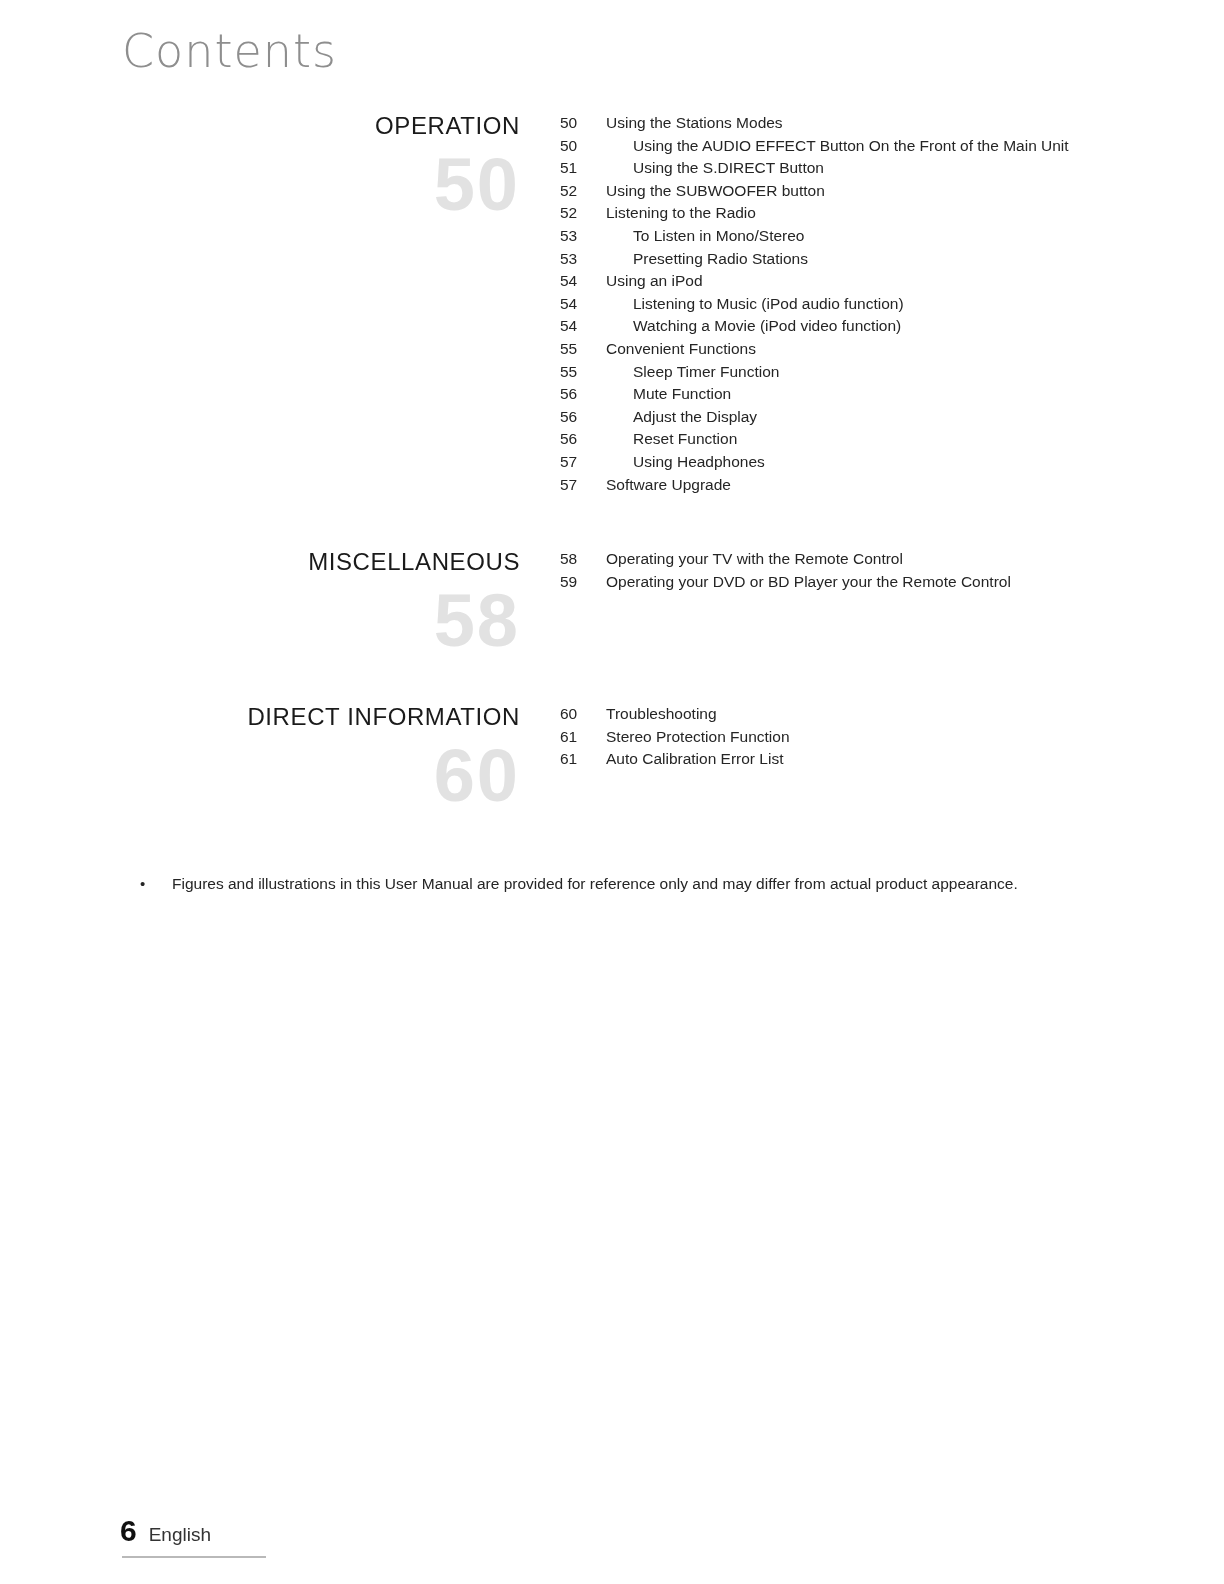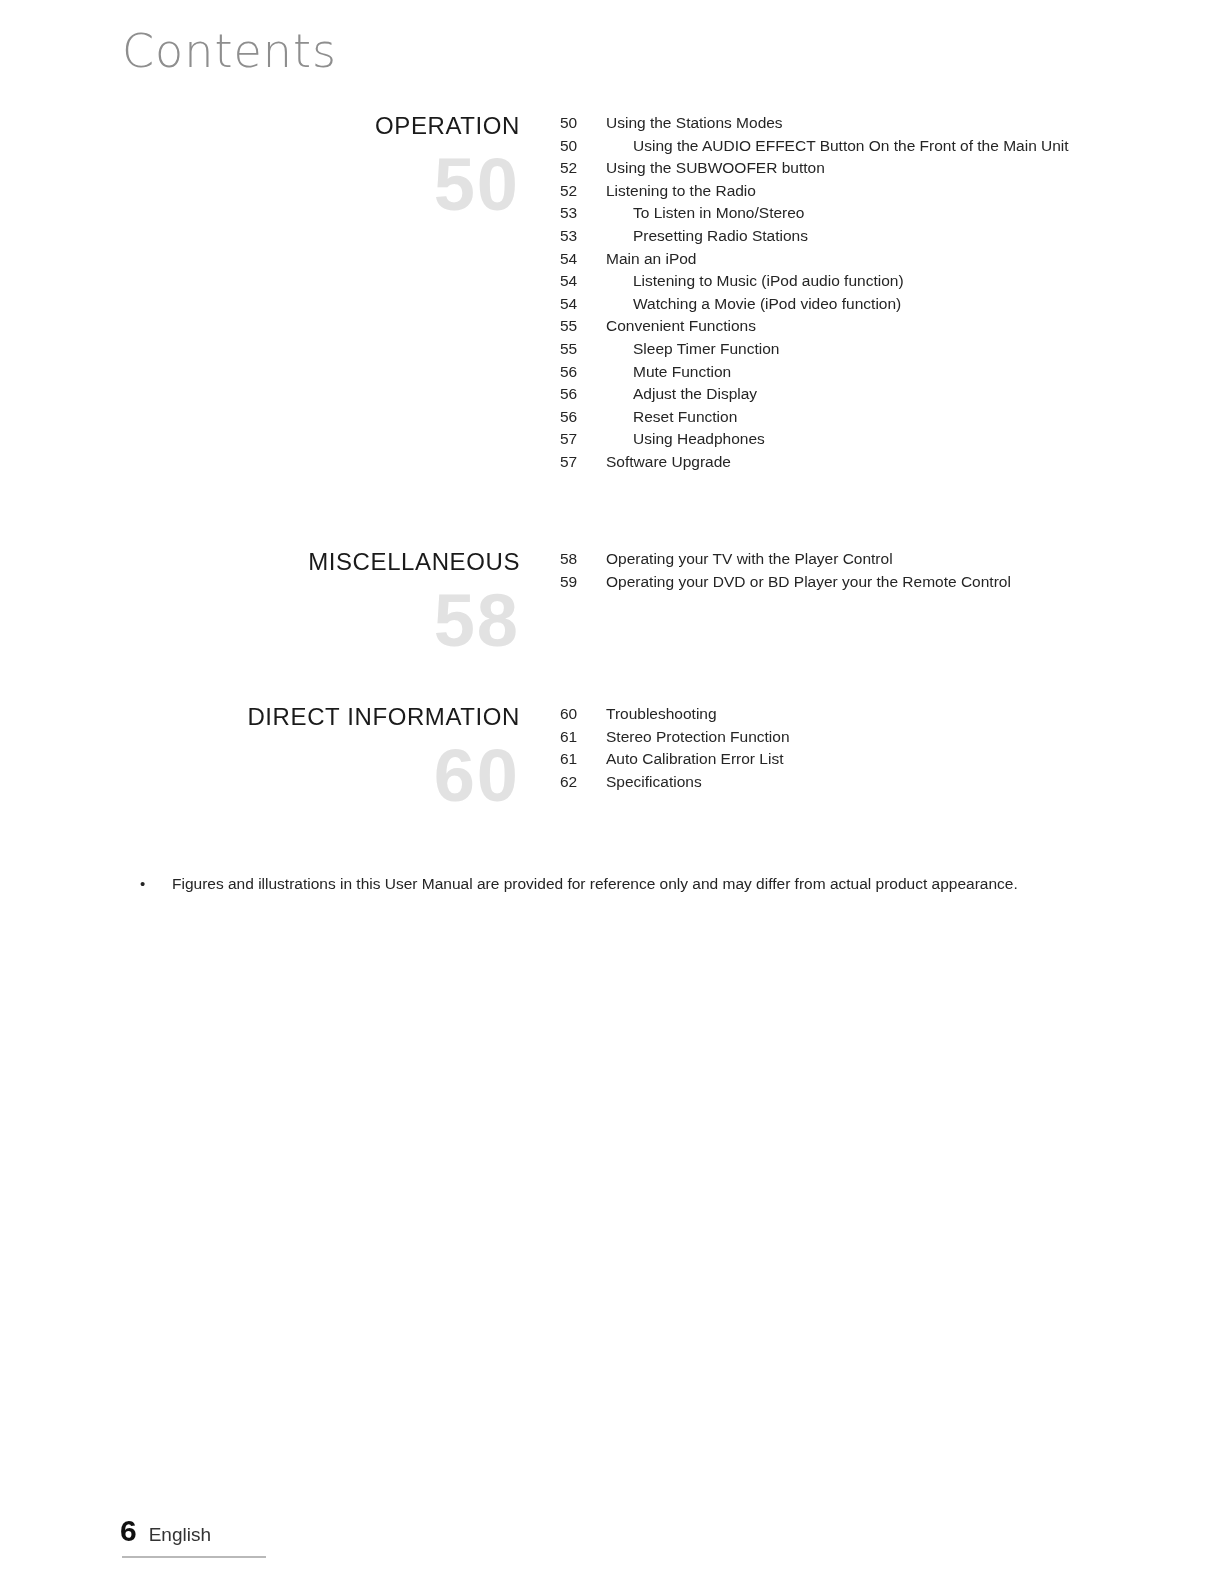--- a/index.html
+++ b/index.html
@@ -157,39 +157,43 @@
     <div class="ghost-number">50</div>
     <div class="entries" id="entries-0">
         <div class="entry">
           <span class="pg">50</span>
           <span class="txt">Using the Stations Modes</span>
         </div>
         <div class="entry lvl2">
           <span class="pg">50</span>
           <span class="txt">Using the AUDIO EFFECT Button On the Front of the Main Unit</span>
         </div>
+        <div class="entry lvl2">
+          <span class="pg">51</span>
+          <span class="txt">Using the S.DIRECT Button</span>
+        </div>
         <div class="entry">
           <span class="pg">52</span>
           <span class="txt">Using the SUBWOOFER button</span>
         </div>
         <div class="entry">
           <span class="pg">52</span>
           <span class="txt">Listening to the Radio</span>
         </div>
         <div class="entry lvl2">
           <span class="pg">53</span>
           <span class="txt">To Listen in Mono/Stereo</span>
         </div>
         <div class="entry lvl2">
           <span class="pg">53</span>
           <span class="txt">Presetting Radio Stations</span>
         </div>
         <div class="entry">
           <span class="pg">54</span>
-          <span class="txt">Main an iPod</span>
+          <span class="txt">Using an iPod</span>
         </div>
         <div class="entry lvl2">
           <span class="pg">54</span>
           <span class="txt">Listening to Music (iPod audio function)</span>
         </div>
         <div class="entry lvl2">
           <span class="pg">54</span>
           <span class="txt">Watching a Movie (iPod video function)</span>
         </div>
         <div class="entry">
@@ -222,21 +226,21 @@
         </div>
       </div>
   </div>
 
   <div class="section" id="section-1" style="top:548px;">
     <div class="section-label">MISCELLANEOUS</div>
     <div class="ghost-number">58</div>
     <div class="entries" id="entries-1">
         <div class="entry">
           <span class="pg">58</span>
-          <span class="txt">Operating your TV with the Player Control</span>
+          <span class="txt">Operating your TV with the Remote Control</span>
         </div>
         <div class="entry">
           <span class="pg">59</span>
           <span class="txt">Operating your DVD or BD Player your the Remote Control</span>
         </div>
       </div>
   </div>
 
   <div class="section" id="section-2" style="top:703px;">
     <div class="section-label">DIRECT INFORMATION</div>
@@ -247,24 +251,20 @@
           <span class="txt">Troubleshooting</span>
         </div>
         <div class="entry">
           <span class="pg">61</span>
           <span class="txt">Stereo Protection Function</span>
         </div>
         <div class="entry">
           <span class="pg">61</span>
           <span class="txt">Auto Calibration Error List</span>
         </div>
-        <div class="entry">
-          <span class="pg">62</span>
-          <span class="txt">Specifications</span>
-        </div>
       </div>
   </div>
 
   <div class="footnote">
     <div class="bullet">•</div>
     <div class="ftext">Figures and illustrations in this User Manual are provided for reference only and may differ from actual product appearance.</div>
   </div>
 
   <div class="footer">
     <span class="pagenum">6</span>

